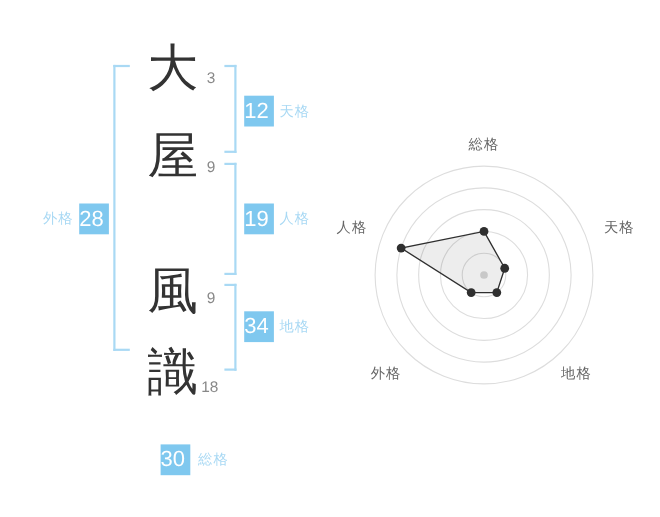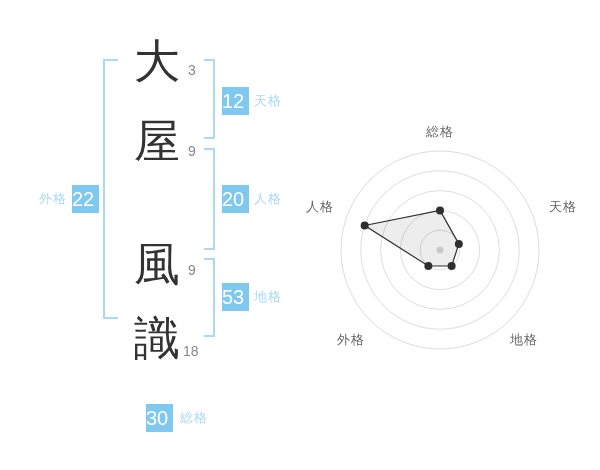--- a/index.html
+++ b/index.html
@@ -68,25 +68,25 @@
   <div class="strokes" style="left:183px;top:344px">18</div>
 
   <div class="bracket left" style="left:103px;top:59px;width:13px;height:256px"></div>
   <div class="bracket right" style="left:204px;top:59px;width:9px;height:76px"></div>
   <div class="bracket right" style="left:204px;top:148px;width:9px;height:98px"></div>
   <div class="bracket right" style="left:204px;top:258px;width:9px;height:75px"></div>
 
   <div class="badge" style="left:222px;top:87px">12</div>
   <div class="badge-label" style="left:254px;top:94px">天格</div>
 
-  <div class="badge" style="left:222px;top:185px">20</div>
+  <div class="badge" style="left:222px;top:185px">19</div>
   <div class="badge-label" style="left:254px;top:192px">人格</div>
 
-  <div class="badge" style="left:222px;top:283px">53</div>
+  <div class="badge" style="left:222px;top:283px">34</div>
   <div class="badge-label" style="left:254px;top:290px">地格</div>
 
   <div class="badge-label" style="left:39px;top:192px">外格</div>
-  <div class="badge" style="left:72px;top:185px">22</div>
+  <div class="badge" style="left:72px;top:185px">28</div>
 
   <div class="badge" style="left:146px;top:404px">30</div>
   <div class="badge-label" style="left:180px;top:411px">総格</div>
 
 </div>
 
 </body></html>

